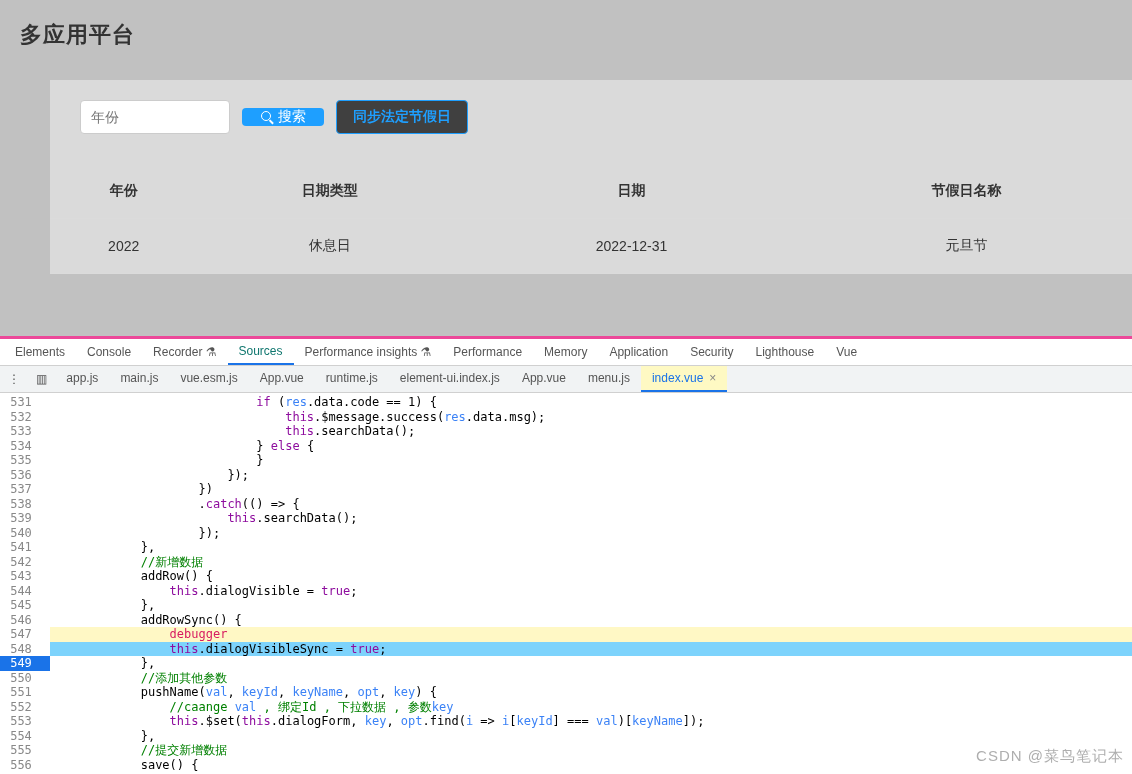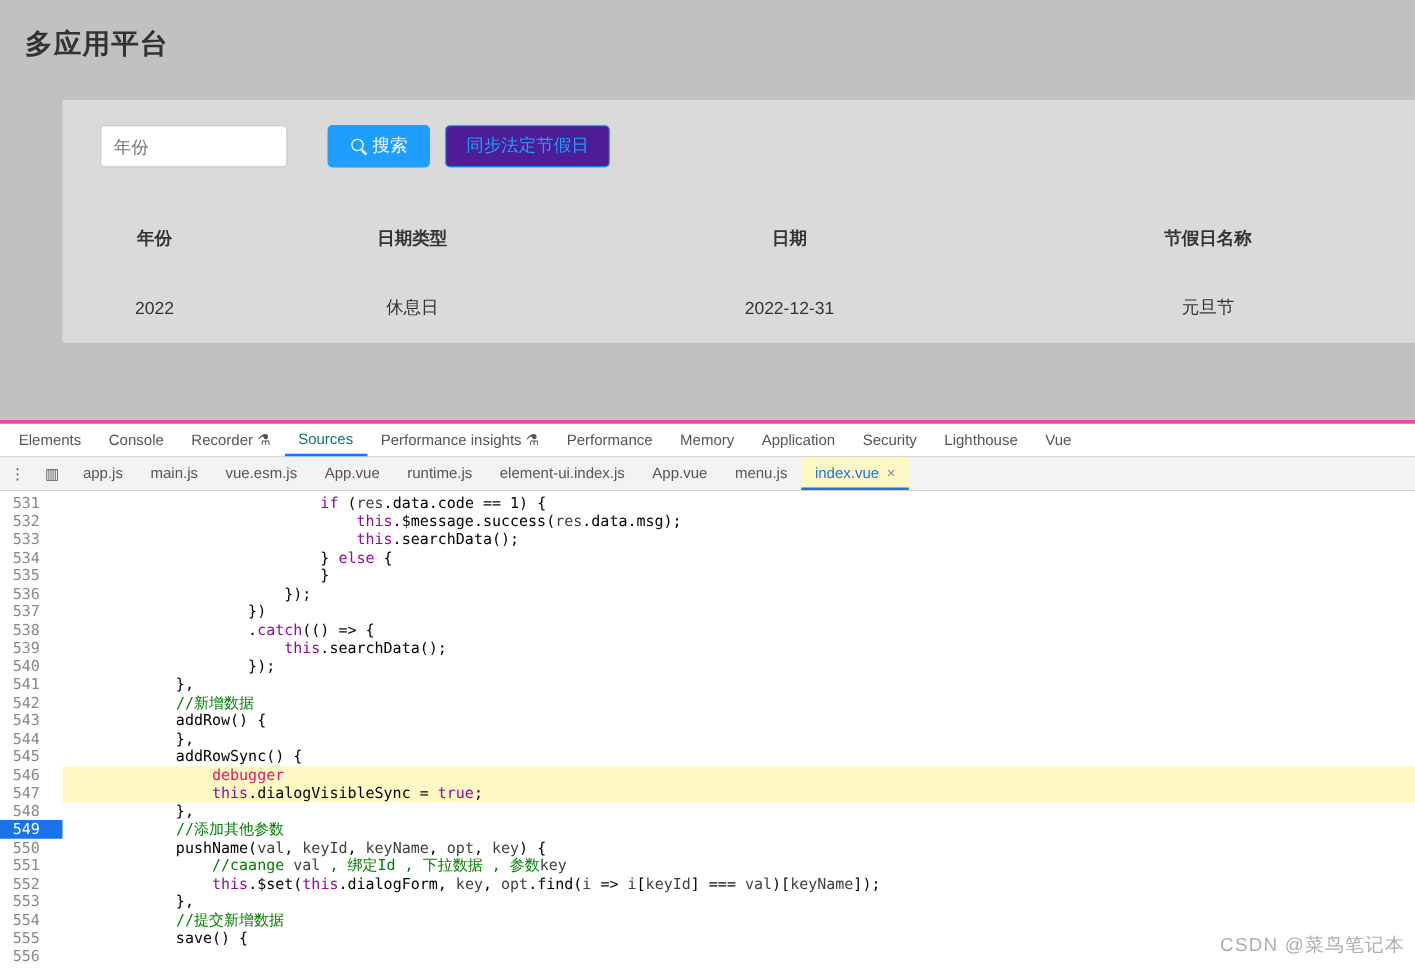--- a/index.html
+++ b/index.html
@@ -5,22 +5,22 @@
 * { box-sizing: border-box; margin: 0; padding: 0; }
 body { font-family: "Microsoft YaHei", Arial, sans-serif; font-size: 13px; background: #fff; width: 1132px; height: 774px; overflow: hidden; position: relative; }
 
 
 .app { background: #e8e8e8; height: 336px; position: relative; padding: 20px 0 0 20px; }
 .app-overlay { position: absolute; inset: 0; background: rgba(120,120,120,0.35); }
 .app-title { font-size: 22px; font-weight: 600; color: #333; margin-bottom: 30px; letter-spacing: 1px; }
 .app-content { background: rgba(255,255,255,0.4); margin-left: 30px; padding: 20px 0 0 0; }
 .controls { display: flex; gap: 12px; align-items: center; padding-left: 30px; margin-bottom: 30px; }
 .input { width: 150px; height: 34px; border: 1px solid #ccc; border-radius: 4px; padding: 0 10px; font-size: 14px; color: #999; background: #fff; }
-.btn-search { background: #1e9fff; color: #fff; border: none; height: 34px; padding: 0 18px; border-radius: 4px; font-size: 14px; display: flex; align-items: center; gap: 4px; margin-left: 20px; }
-.btn-sync { background: #4c1d95; color: #1e9fff; border: 1px solid #1e9fff; height: 34px; padding: 0 16px; border-radius: 4px; font-size: 14px; }
+.btn-search { background: #1e9fff; color: #fff; border: none; height: 18px; padding: 0 18px; border-radius: 4px; font-size: 14px; display: flex; align-items: center; gap: 4px; }
+.btn-sync { background: #404040; color: #1e9fff; border: 1px solid #1e9fff; height: 34px; padding: 0 16px; border-radius: 4px; font-size: 14px; font-weight: bold; }
 .tbl { width: 100%; border-collapse: collapse; }
 .tbl th, .tbl td { text-align: center; padding: 18px 0; font-size: 14px; color: #333; border-bottom: 1px solid rgba(220,220,220,0.6); }
 .tbl th { font-weight: 600; }
 
 
 .paused { position: absolute; top: 2px; right: 232px; background: #fff3b0; border: 1px solid #e8d050; display: flex; align-items: center; font-size: 12px; height: 20px; }
 .paused-text { padding: 0 8px; color: #333; }
 .paused-btn { width: 22px; height: 20px; display: flex; align-items: center; justify-content: center; border-left: 1px solid #e8d050; }
 .paused-btn svg { width: 14px; height: 14px; }
 
@@ -36,24 +36,24 @@
 .close-x { margin-left: 6px; color: #888; }
 
 .code-area { flex: 1; display: flex; font-family: Consolas, Menlo, monospace; font-size: 12px; overflow: hidden; background: #fff; }
 .gutter { width: 50px; text-align: center; color: #888; user-select: none; padding-top: 2px; }
 .gutter div { height: 14.5px; padding-right: 8px; line-height: 14.5px; }
 .gutter .hl { background: #1a73e8; color: #fff; }
 .code { flex: 1; padding-top: 2px; }
 .code .line { height: 14.5px; line-height: 14.5px; white-space: pre; padding-left: 4px; }
 .code .dbg { background: #fff8c5; }
 .code .dbg .kw-debugger { color: #d81b60; }
-.curline { background: #fef9c3; }
+.curline { background: #7dd3fc; }
 .kw { color: #8e0d9e; }
 .com { color: #008000; }
-.par { color: #404040; }
+.par { color: #3b82f6; }
 
 
 .wm { position: absolute; right: 8px; bottom: 8px; color: rgba(140,140,140,0.7); font-size: 15px; letter-spacing: 1px; }
 
 .search-icon { display: inline-block; width: 14px; height: 14px; position: relative; }
 .search-icon::before { content: ""; position: absolute; width: 8px; height: 8px; border: 1.5px solid #fff; border-radius: 50%; top: 1px; left: 1px; }
 .search-icon::after { content: ""; position: absolute; width: 5px; height: 1.5px; background: #fff; transform: rotate(45deg); bottom: 2px; right: 0; }
 </style>
 </head>
 <body>
@@ -177,20 +177,21 @@
         <div class="line">                            } <span class="kw">else</span> {</div>
         <div class="line">                            }</div>
         <div class="line">                        });</div>
         <div class="line">                    })</div>
         <div class="line">                    .<span class="kw">catch</span>(() =&gt; {</div>
         <div class="line">                        <span class="kw">this</span>.searchData();</div>
         <div class="line">                    });</div>
         <div class="line">            },</div>
         <div class="line">            <span class="com">//新增数据</span></div>
         <div class="line">            addRow() {</div>
+        <div class="line">                <span class="kw">this</span>.dialogVisible = <span class="kw">true</span>;</div>
         <div class="line">            },</div>
         <div class="line">            addRowSync() {</div>
         <div class="line dbg">                <span class="kw-debugger">debugger</span></div>
         <div class="line curline">                <span class="kw">this</span>.dialogVisibleSync = <span class="kw">true</span>;</div>
         <div class="line">            },</div>
         <div class="line">            <span class="com">//添加其他参数</span></div>
         <div class="line">            pushName(<span class="par">val</span>, <span class="par">keyId</span>, <span class="par">keyName</span>, <span class="par">opt</span>, <span class="par">key</span>) {</div>
         <div class="line">                <span class="com">//caange <span class="par">val</span> , 绑定Id , 下拉数据 , 参数<span class="par">key</span></span></div>
         <div class="line">                <span class="kw">this</span>.$set(<span class="kw">this</span>.dialogForm, <span class="par">key</span>, <span class="par">opt</span>.find(<span class="par">i</span> =&gt; <span class="par">i</span>[<span class="par">keyId</span>] === <span class="par">val</span>)[<span class="par">keyName</span>]);</div>
         <div class="line">            },</div>

